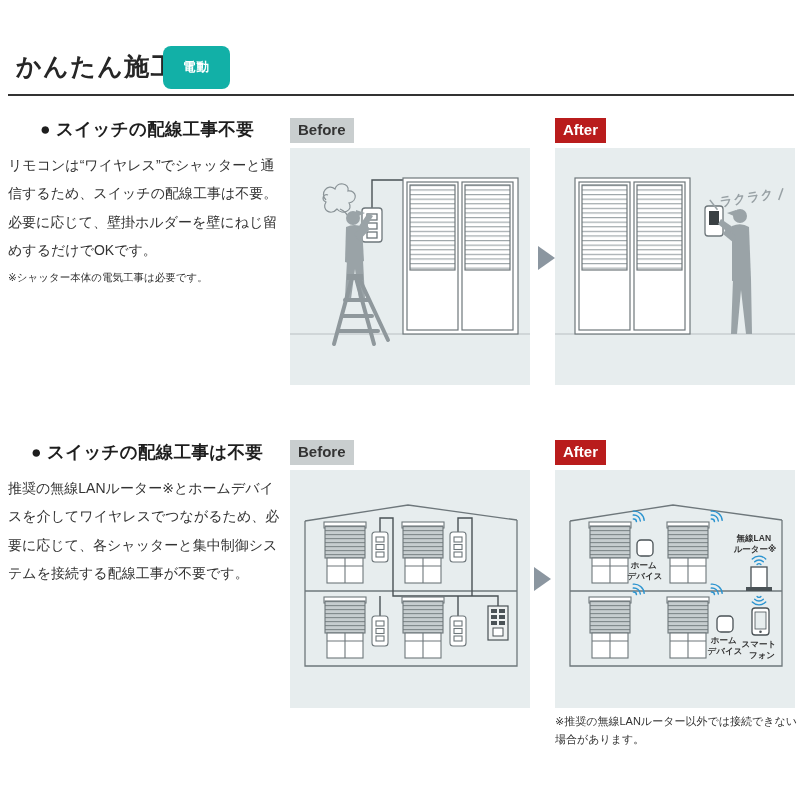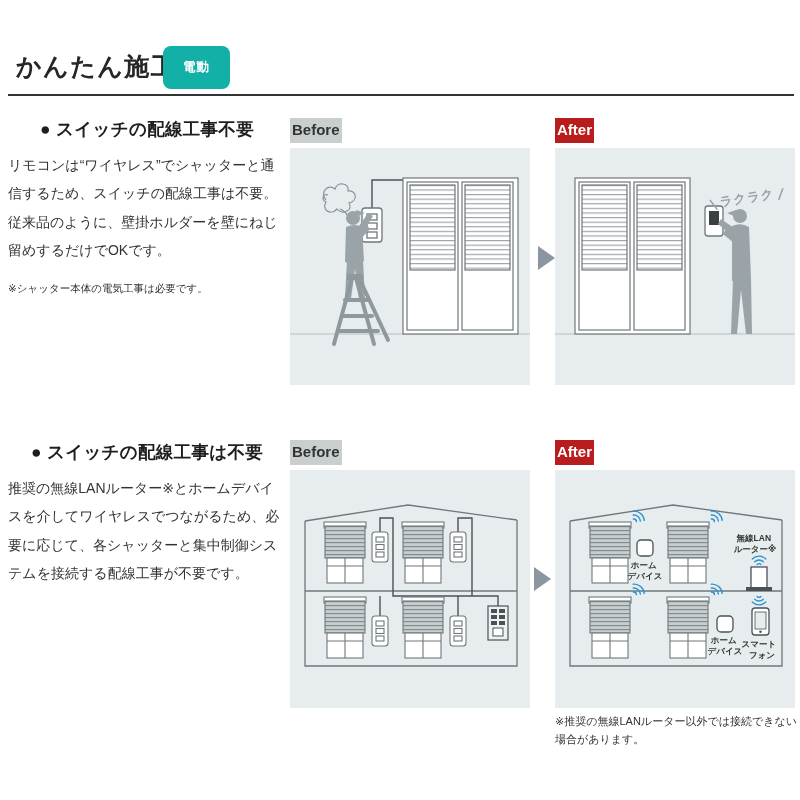--- a/index.html
+++ b/index.html
@@ -11,27 +11,27 @@
            color:#262626; letter-spacing:1.5px; }
   .badge { position:absolute; left:163px; top:46px; width:67px; height:43px;
            background:#12b0a7; color:#fff; border-radius:8px; font-size:12.5px;
            font-weight:bold; display:flex; align-items:center; justify-content:center;
            letter-spacing:1px; }
   .rule  { position:absolute; left:8px; top:94px; width:786px; border-top:2px solid #333; }
 
   .textcol { position:absolute; width:278px; color:#333; }
   .textcol h2 { font-size:17.5px; color:#1e1e1e; margin-bottom:10px; letter-spacing:0.3px;text-align:center; }
   .textcol .body { font-size:14px; line-height:2.02; }
-  .textcol .note { font-size:10.5px; margin-top:18px; }
+  .textcol .note { font-size:10.5px; margin-top:7px; }
   .tc1 { left:8px; top:117px; }
   .tc2 { left:8px; top:440px; }
 
   .panel { position:absolute; }
   .plabel { display:inline-block; font-size:15px; font-weight:bold;
-            padding:2px 2px 4px; margin-bottom:5px; line-height:19px; }
+            padding:2px 8px 4px; margin-bottom:5px; line-height:19px; }
   .plabel.before { background:#c9cecf; color:#333; }
   .plabel.after  { background:#b91c1c; color:#fff; }
   .panel svg { display:block; }
   .p1b { left:290px; top:118px; } .p1a { left:555px; top:118px; }
   .p2b { left:290px; top:440px; } .p2a { left:555px; top:440px; }
 
   .arrow { position:absolute; width:0; height:0;
            border-top:12px solid transparent; border-bottom:12px solid transparent;
            border-left:17px solid #8b96a0; }
   .a1 { left:538px; top:246px; } .a2 { left:534px; top:567px; }
@@ -46,21 +46,21 @@
 <body>
 
 <div class="page">
 
   <div class="title">かんたん施工</div>
   <div class="badge">電動</div>
   <div class="rule"></div>
 
   <div class="textcol tc1">
     <h2>● スイッチの配線工事不要</h2>
-    <p class="body">リモコンは“ワイヤレス”でシャッターと通信するため、スイッチの配線工事は不要。従来品のように、壁掛ホルダーを壁にねじ留めするだけでOKです。</p>
+    <p class="body">リモコンは“ワイヤレス”でシャッターと通信するため、スイッチの配線工事は不要。必要に応じて、壁掛ホルダーを壁にねじ留めするだけでOKです。</p>
     <p class="note">※シャッター本体の電気工事は必要です。</p>
   </div>
 
   <div class="panel p1b">
     <span class="plabel before">Before</span>
     <svg width="240" height="237" viewBox="0 0 240 237">
       <defs>
         <pattern id="slatsA" width="8" height="4.6" patternUnits="userSpaceOnUse">
           <rect width="8" height="4.6" fill="#ffffff"></rect>
           <line x1="0" y1="0.6" x2="8" y2="0.6" stroke="#97a0a3" stroke-width="1.1"></line>

